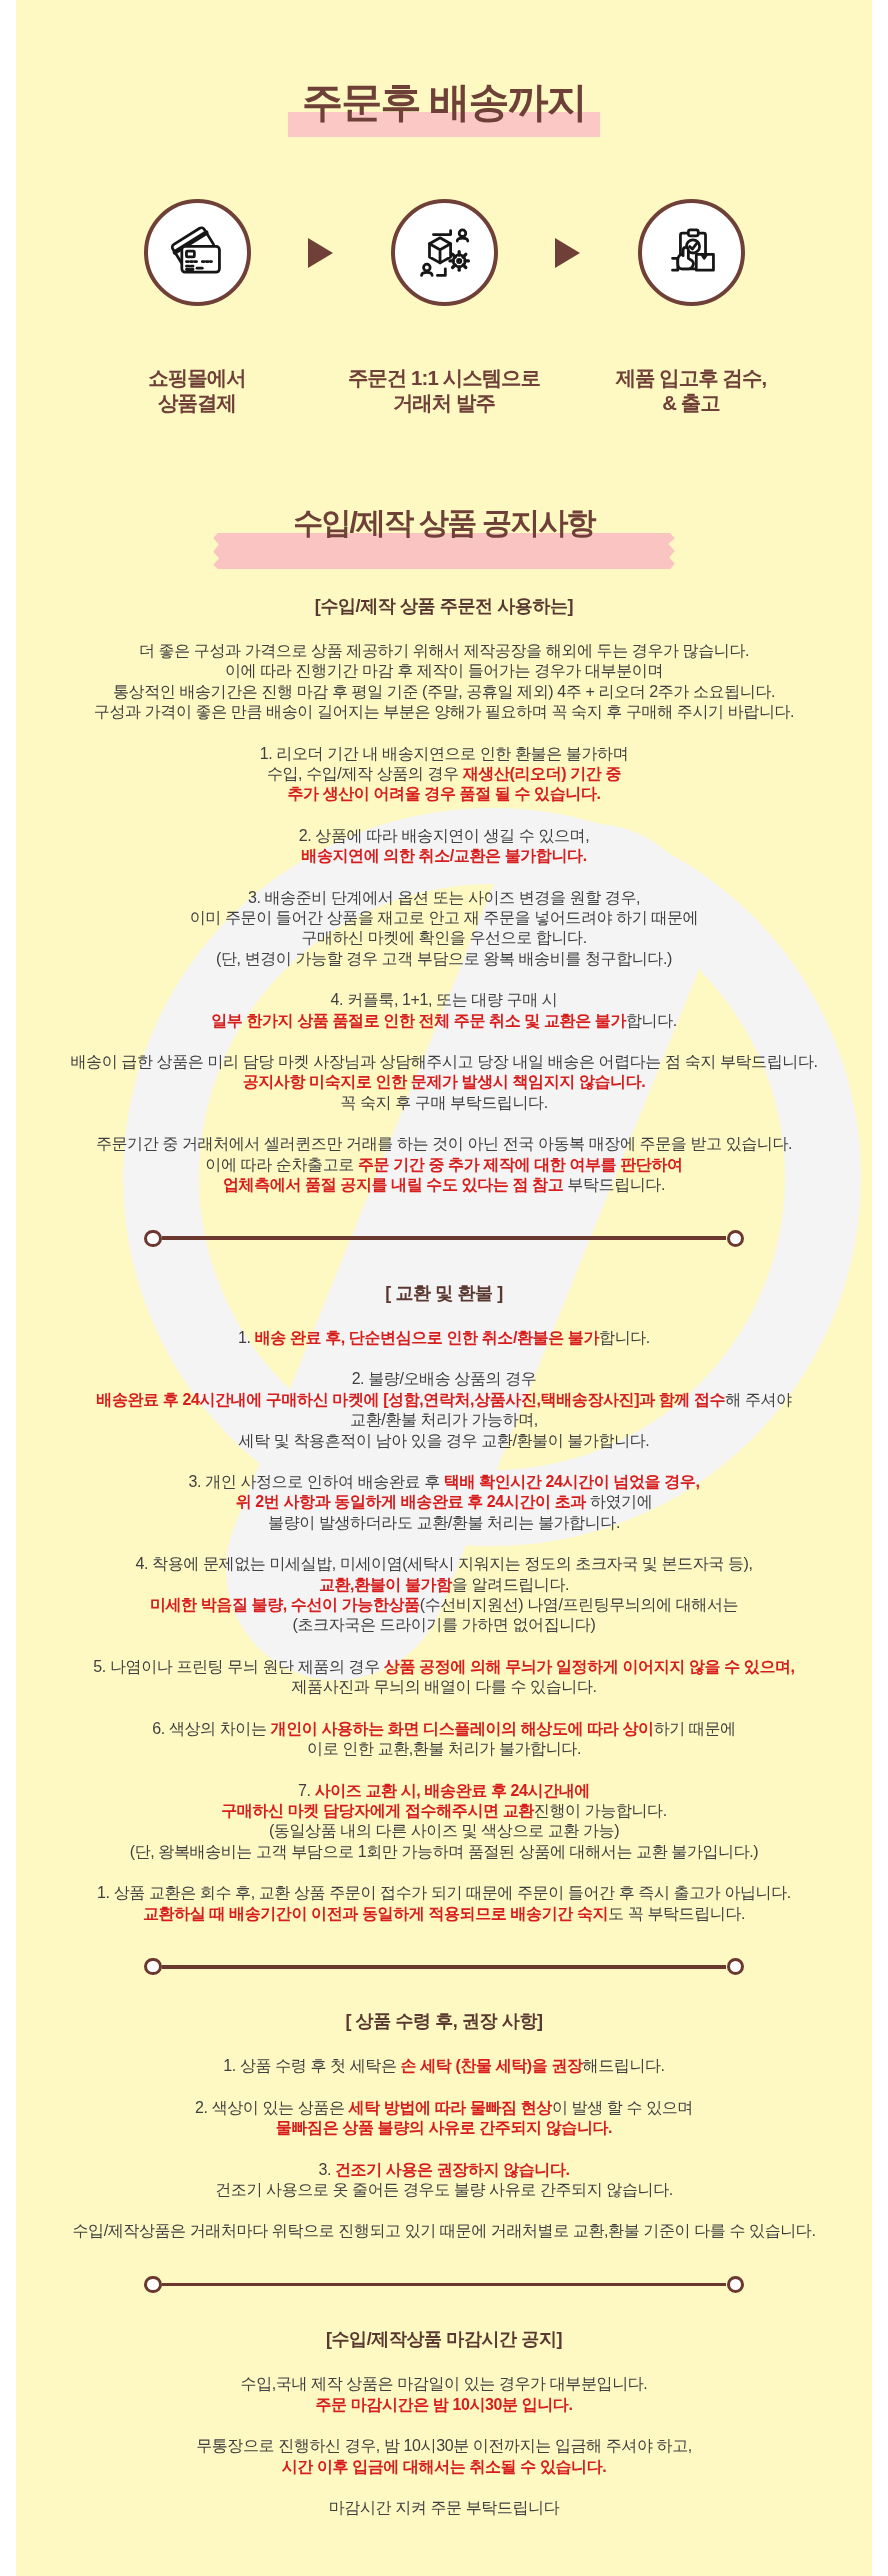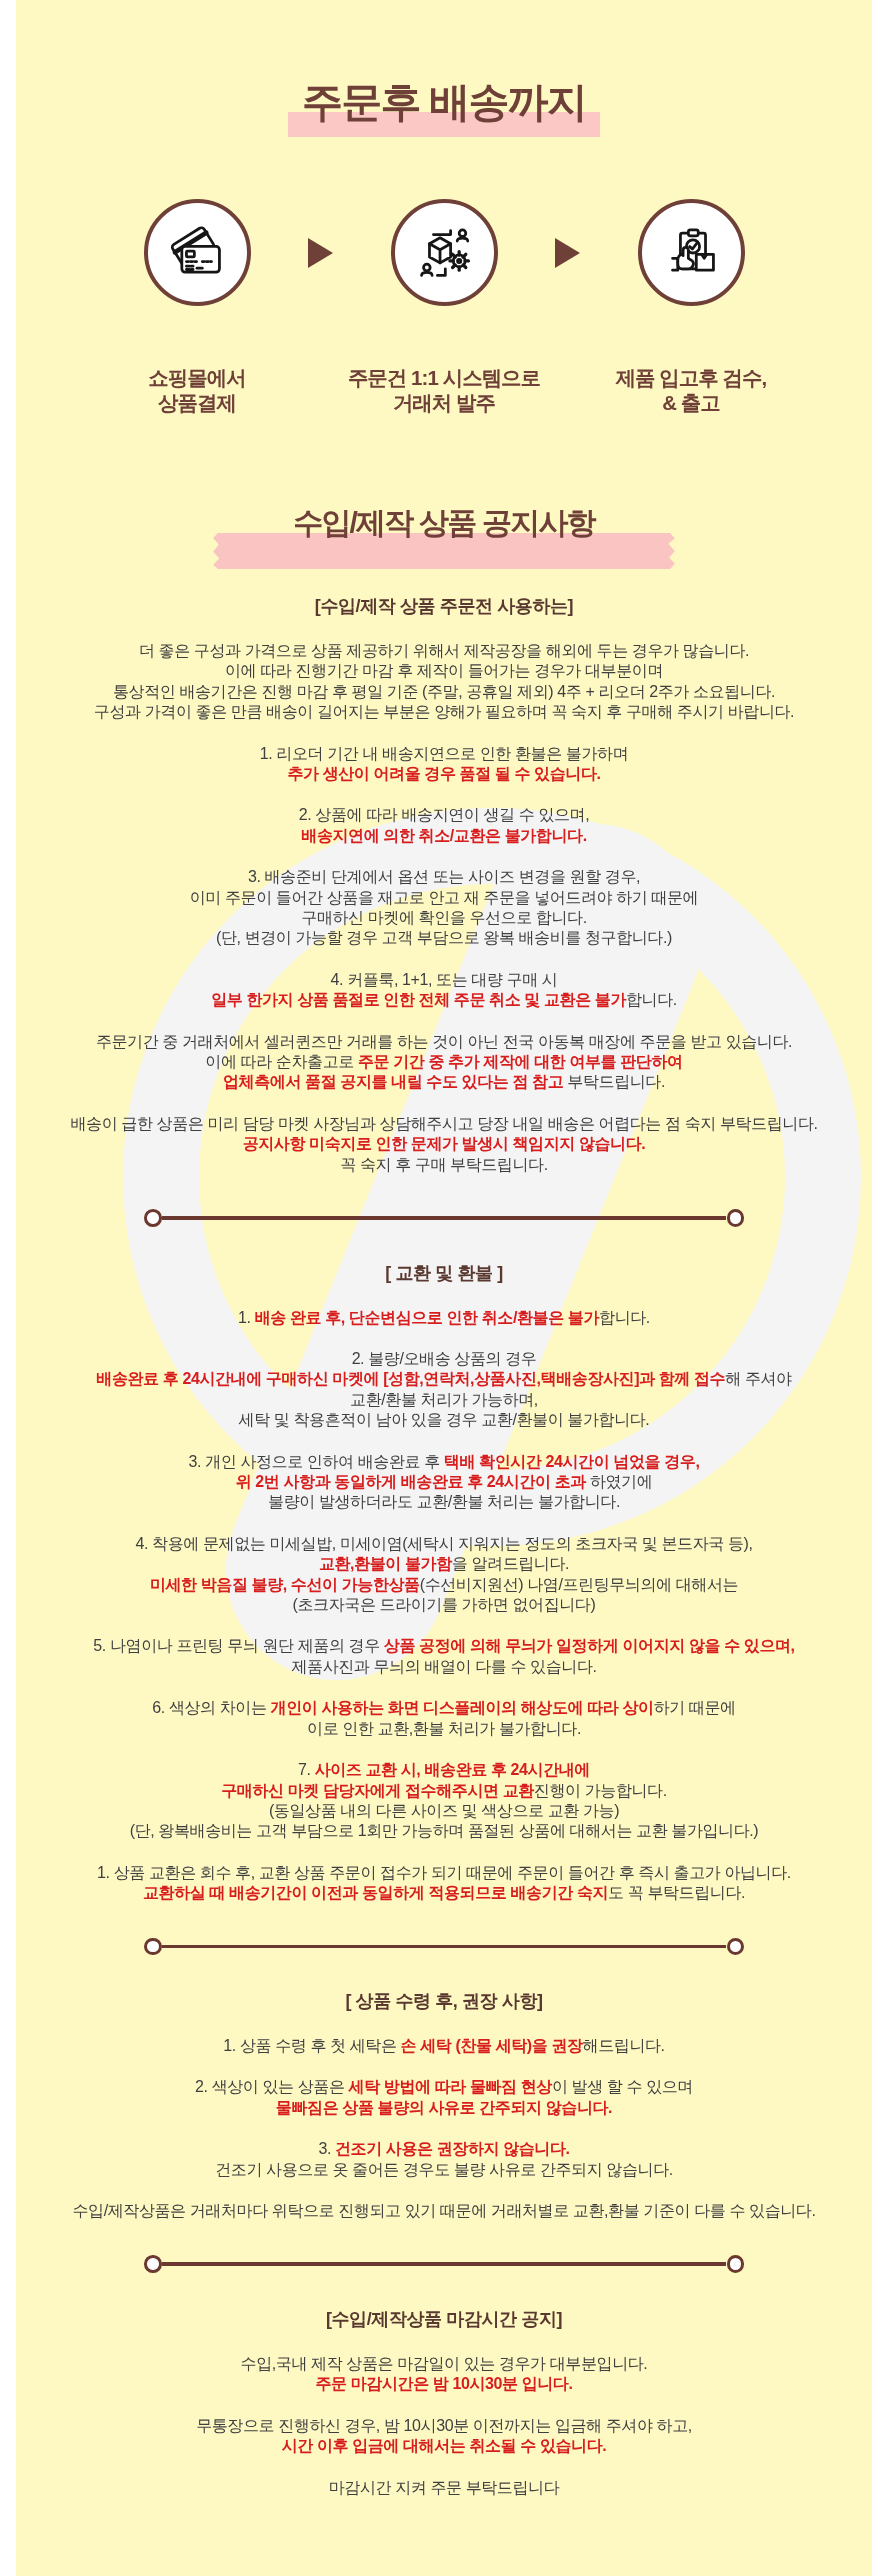--- a/index.html
+++ b/index.html
@@ -155,45 +155,46 @@
     <div class="content" id="content">
         <div class="block section-heading">[수입/제작 상품 주문전 사용하는]</div>
         <div class="block para">
           <div class="line"><span class="seg g">더 좋은 구성과 가격으로 상품 제공하기 위해서 제작공장을 해외에 두는 경우가 많습니다.</span></div>
           <div class="line"><span class="seg g">이에 따라 진행기간 마감 후 제작이 들어가는 경우가 대부분이며</span></div>
           <div class="line"><span class="seg g">통상적인 배송기간은 진행 마감 후 평일 기준 (주말, 공휴일 제외) 4주 + 리오더 2주가 소요됩니다.</span></div>
           <div class="line"><span class="seg g">구성과 가격이 좋은 만큼 배송이 길어지는 부분은 양해가 필요하며 꼭 숙지 후 구매해 주시기 바랍니다.</span></div>
         </div>
         <div class="block para">
           <div class="line"><span class="seg g">1. 리오더 기간 내 배송지연으로 인한 환불은 불가하며</span></div>
+          <div class="line"><span class="seg g">수입, 수입/제작 상품의 경우 </span><span class="seg r">재생산(리오더) 기간 중</span></div>
           <div class="line"><span class="seg r">추가 생산이 어려울 경우 품절 될 수 있습니다.</span></div>
         </div>
         <div class="block para">
           <div class="line"><span class="seg g">2. 상품에 따라 배송지연이 생길 수 있으며,</span></div>
           <div class="line"><span class="seg r">배송지연에 의한 취소/교환은 불가합니다.</span></div>
         </div>
         <div class="block para">
           <div class="line"><span class="seg g">3. 배송준비 단계에서 옵션 또는 사이즈 변경을 원할 경우,</span></div>
           <div class="line"><span class="seg g">이미 주문이 들어간 상품을 재고로 안고 재 주문을 넣어드려야 하기 때문에</span></div>
           <div class="line"><span class="seg g">구매하신 마켓에 확인을 우선으로 합니다.</span></div>
           <div class="line"><span class="seg g">(단, 변경이 가능할 경우 고객 부담으로 왕복 배송비를 청구합니다.)</span></div>
         </div>
         <div class="block para">
           <div class="line"><span class="seg g">4. 커플룩, 1+1, 또는 대량 구매 시</span></div>
           <div class="line"><span class="seg r">일부 한가지 상품 품절로 인한 전체 주문 취소 및 교환은 불가</span><span class="seg g">합니다.</span></div>
         </div>
         <div class="block para">
+          <div class="line"><span class="seg g">배송이 급한 상품은 미리 담당 마켓 사장님과 상담해주시고 당장 내일 배송은 어렵다는 점 숙지 부탁드립니다.</span></div>
+          <div class="line"><span class="seg r">공지사항 미숙지로 인한 문제가 발생시 책임지지 않습니다.</span></div>
+          <div class="line"><span class="seg g">꼭 숙지 후 구매 부탁드립니다.</span></div>
+        </div>
+        <div class="block para">
           <div class="line"><span class="seg g">주문기간 중 거래처에서 셀러퀸즈만 거래를 하는 것이 아닌 전국 아동복 매장에 주문을 받고 있습니다.</span></div>
           <div class="line"><span class="seg g">이에 따라 순차출고로 </span><span class="seg r">주문 기간 중 추가 제작에 대한 여부를 판단하여</span></div>
           <div class="line"><span class="seg r">업체측에서 품절 공지를 내릴 수도 있다는 점 참고 </span><span class="seg g">부탁드립니다.</span></div>
-        </div>
-        <div class="block para">
-          <div class="line"><span class="seg g">배송이 급한 상품은 미리 담당 마켓 사장님과 상담해주시고 당장 내일 배송은 어렵다는 점 숙지 부탁드립니다.</span></div>
-          <div class="line"><span class="seg r">공지사항 미숙지로 인한 문제가 발생시 책임지지 않습니다.</span></div>
-          <div class="line"><span class="seg g">꼭 숙지 후 구매 부탁드립니다.</span></div>
         </div>
         <div class="divider">
           <span class="ring"></span>
           <span class="bar"></span>
           <span class="ring"></span>
         </div>
         <div class="block section-heading">[ 교환 및 환불 ]</div>
         <div class="block para">
           <div class="line"><span class="seg g">1. </span><span class="seg r">배송 완료 후, 단순변심으로 인한 취소/환불은 불가</span><span class="seg g">합니다.</span></div>
         </div>

